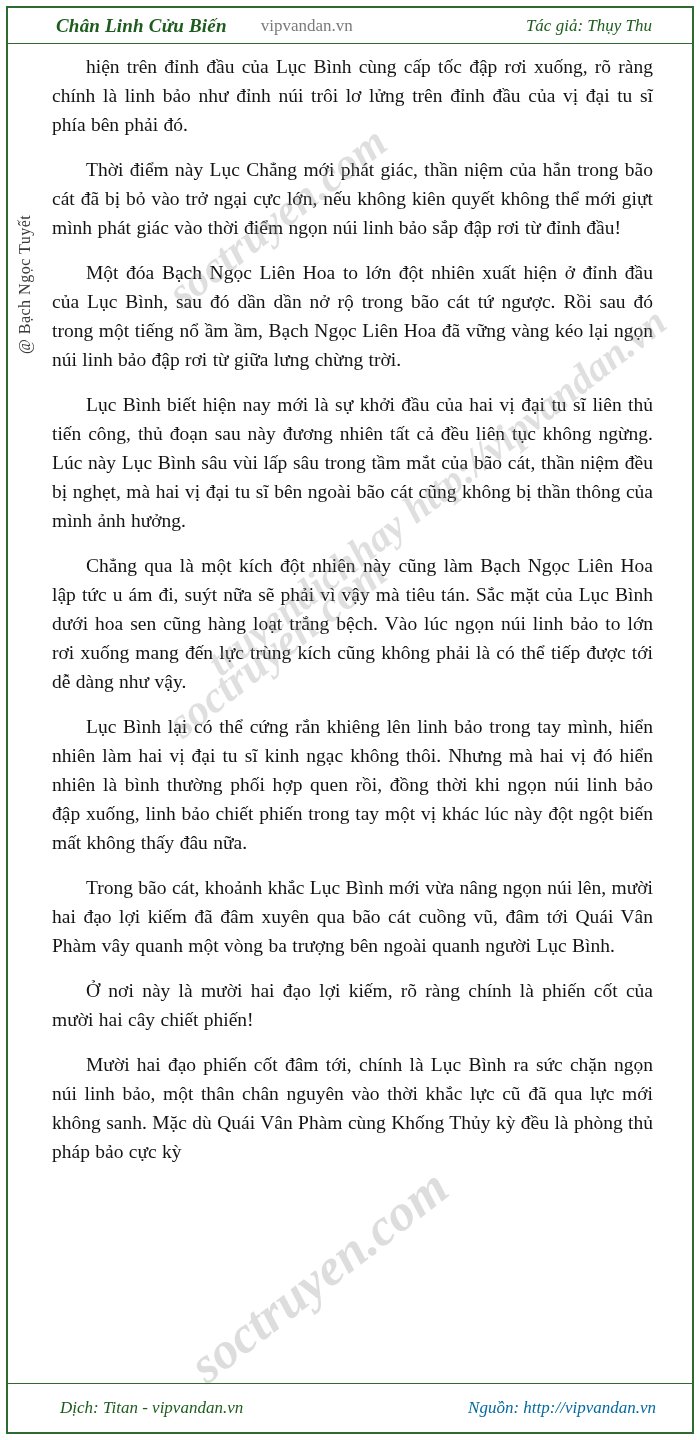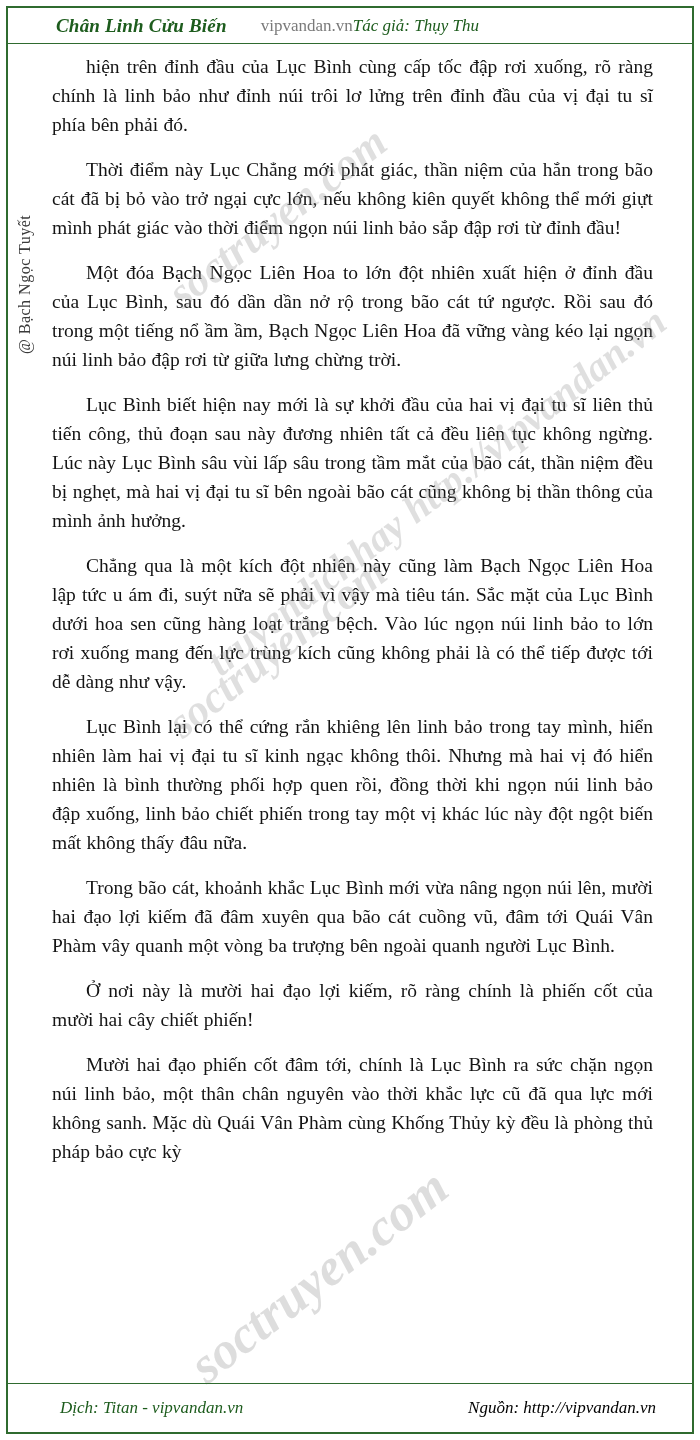--- a/index.html
+++ b/index.html
@@ -50,21 +50,21 @@
     letter-spacing: .2px;
   }
   .header-site {
     flex: 0 0 auto;
     margin-left: 34px;
     font-size: 17px;
     color: #7a7a7a;
   }
   .header-author {
     flex: 1 1 auto;
-    text-align: left;
+    text-align: right;
     margin-right: 40px;
     font-size: 17px;
     font-style: italic;
     color: #1d5c1d;
   }
 
   
   .footer {
     position: absolute;
     left: 0;
@@ -82,21 +82,21 @@
     font-size: 17px;
     font-style: italic;
     color: #1d5c1d;
   }
   .footer-right {
     flex: 1 1 auto;
     text-align: right;
     margin-right: 36px;
     font-size: 17px;
     font-style: italic;
-    color: #000000;
+    color: #0369a1;
   }
 
   
   .side-label {
     position: absolute;
     left: 8px;
     top: 46px;
     width: 26px;
     height: 300px;
     font-size: 16px;

